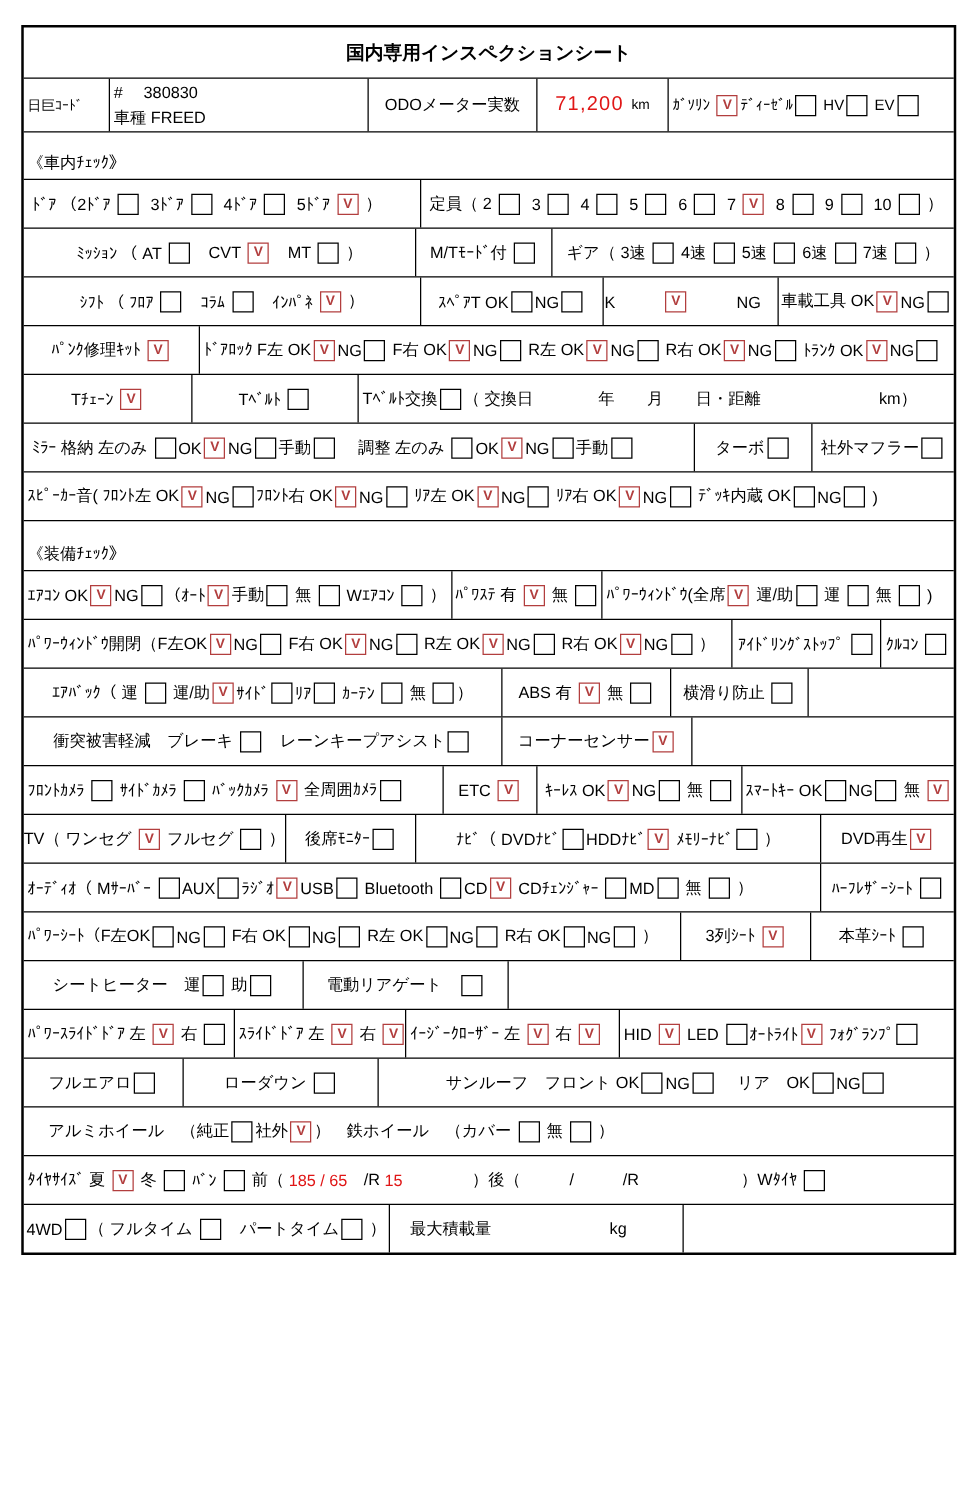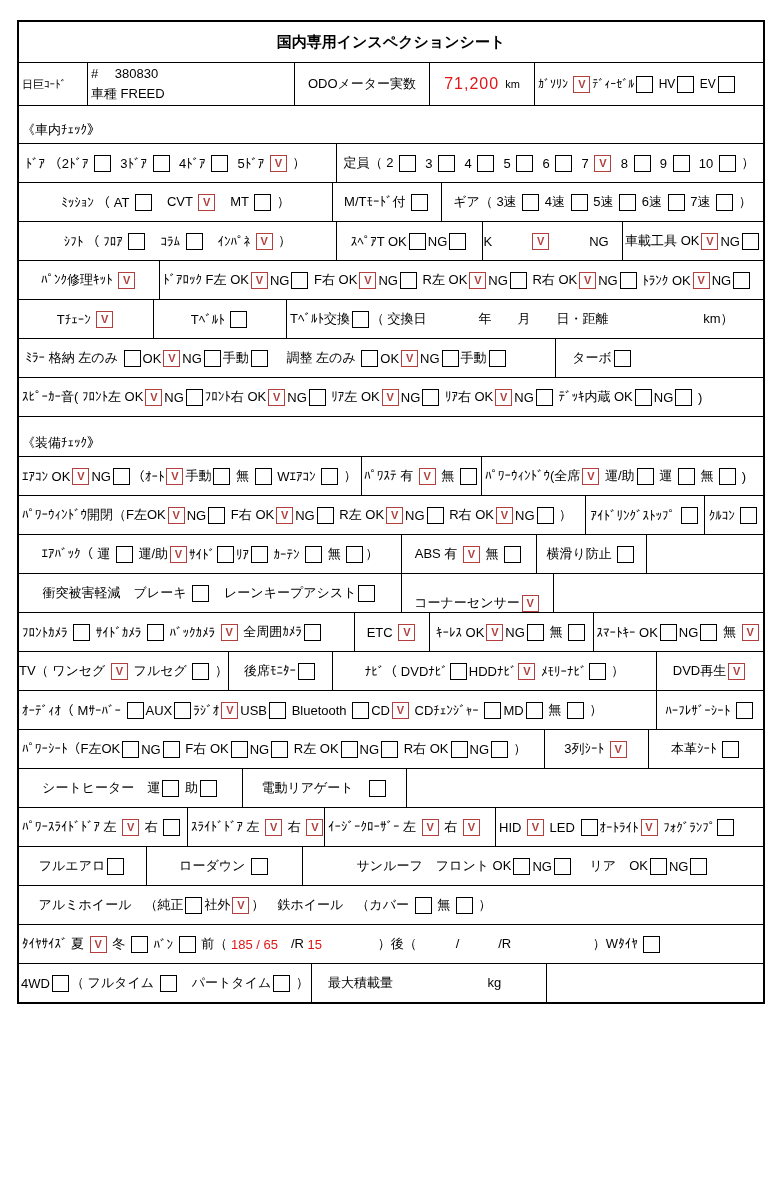--- a/index.html
+++ b/index.html
@@ -219,20 +219,24 @@
           <span class="cb on">V</span>
           <span>NG</span>
           <span class="cb"></span>
           <span>手動</span>
           <span class="cb"></span>
         </div>
         <div class="cell center" style="width: 94px;">
           <span>ターボ</span>
           <span class="cb"></span>
         </div>
+        <div class="cell center" style="width: 114px;">
+          <span>社外マフラー</span>
+          <span class="cb"></span>
+        </div>
       </div>
       <div class="row" style="height: 39px;">
         <div class="cell" style="width: 744px;">
           <span>ｽﾋﾟｰｶｰ音( ﾌﾛﾝﾄ左 OK</span>
           <span class="cb on">V</span>
           <span>NG</span>
           <span class="cb"></span>
           <span>ﾌﾛﾝﾄ右 OK</span>
           <span class="cb on">V</span>
           <span>NG</span>
@@ -348,21 +352,21 @@
         </div>
         <div class="cell" style="width: 117px;"></div>
       </div>
       <div class="row" style="height: 39px;">
         <div class="cell center" style="width: 382px;">
           <span>衝突被害軽減　ブレーキ </span>
           <span class="cb"></span>
           <span>　レーンキープアシスト</span>
           <span class="cb"></span>
         </div>
-        <div class="cell center" style="width: 152px; align-items: flex-end;">
+        <div class="cell center" style="width: 152px;">
           <span>コーナーセンサー</span>
           <span class="cb on">V</span>
         </div>
         <div class="cell" style="width: 210px;"></div>
       </div>
       <div class="row" style="height: 39px;">
         <div class="cell" style="width: 335px;">
           <span>ﾌﾛﾝﾄｶﾒﾗ </span>
           <span class="cb"></span>
           <span> ｻｲﾄﾞｶﾒﾗ </span>

